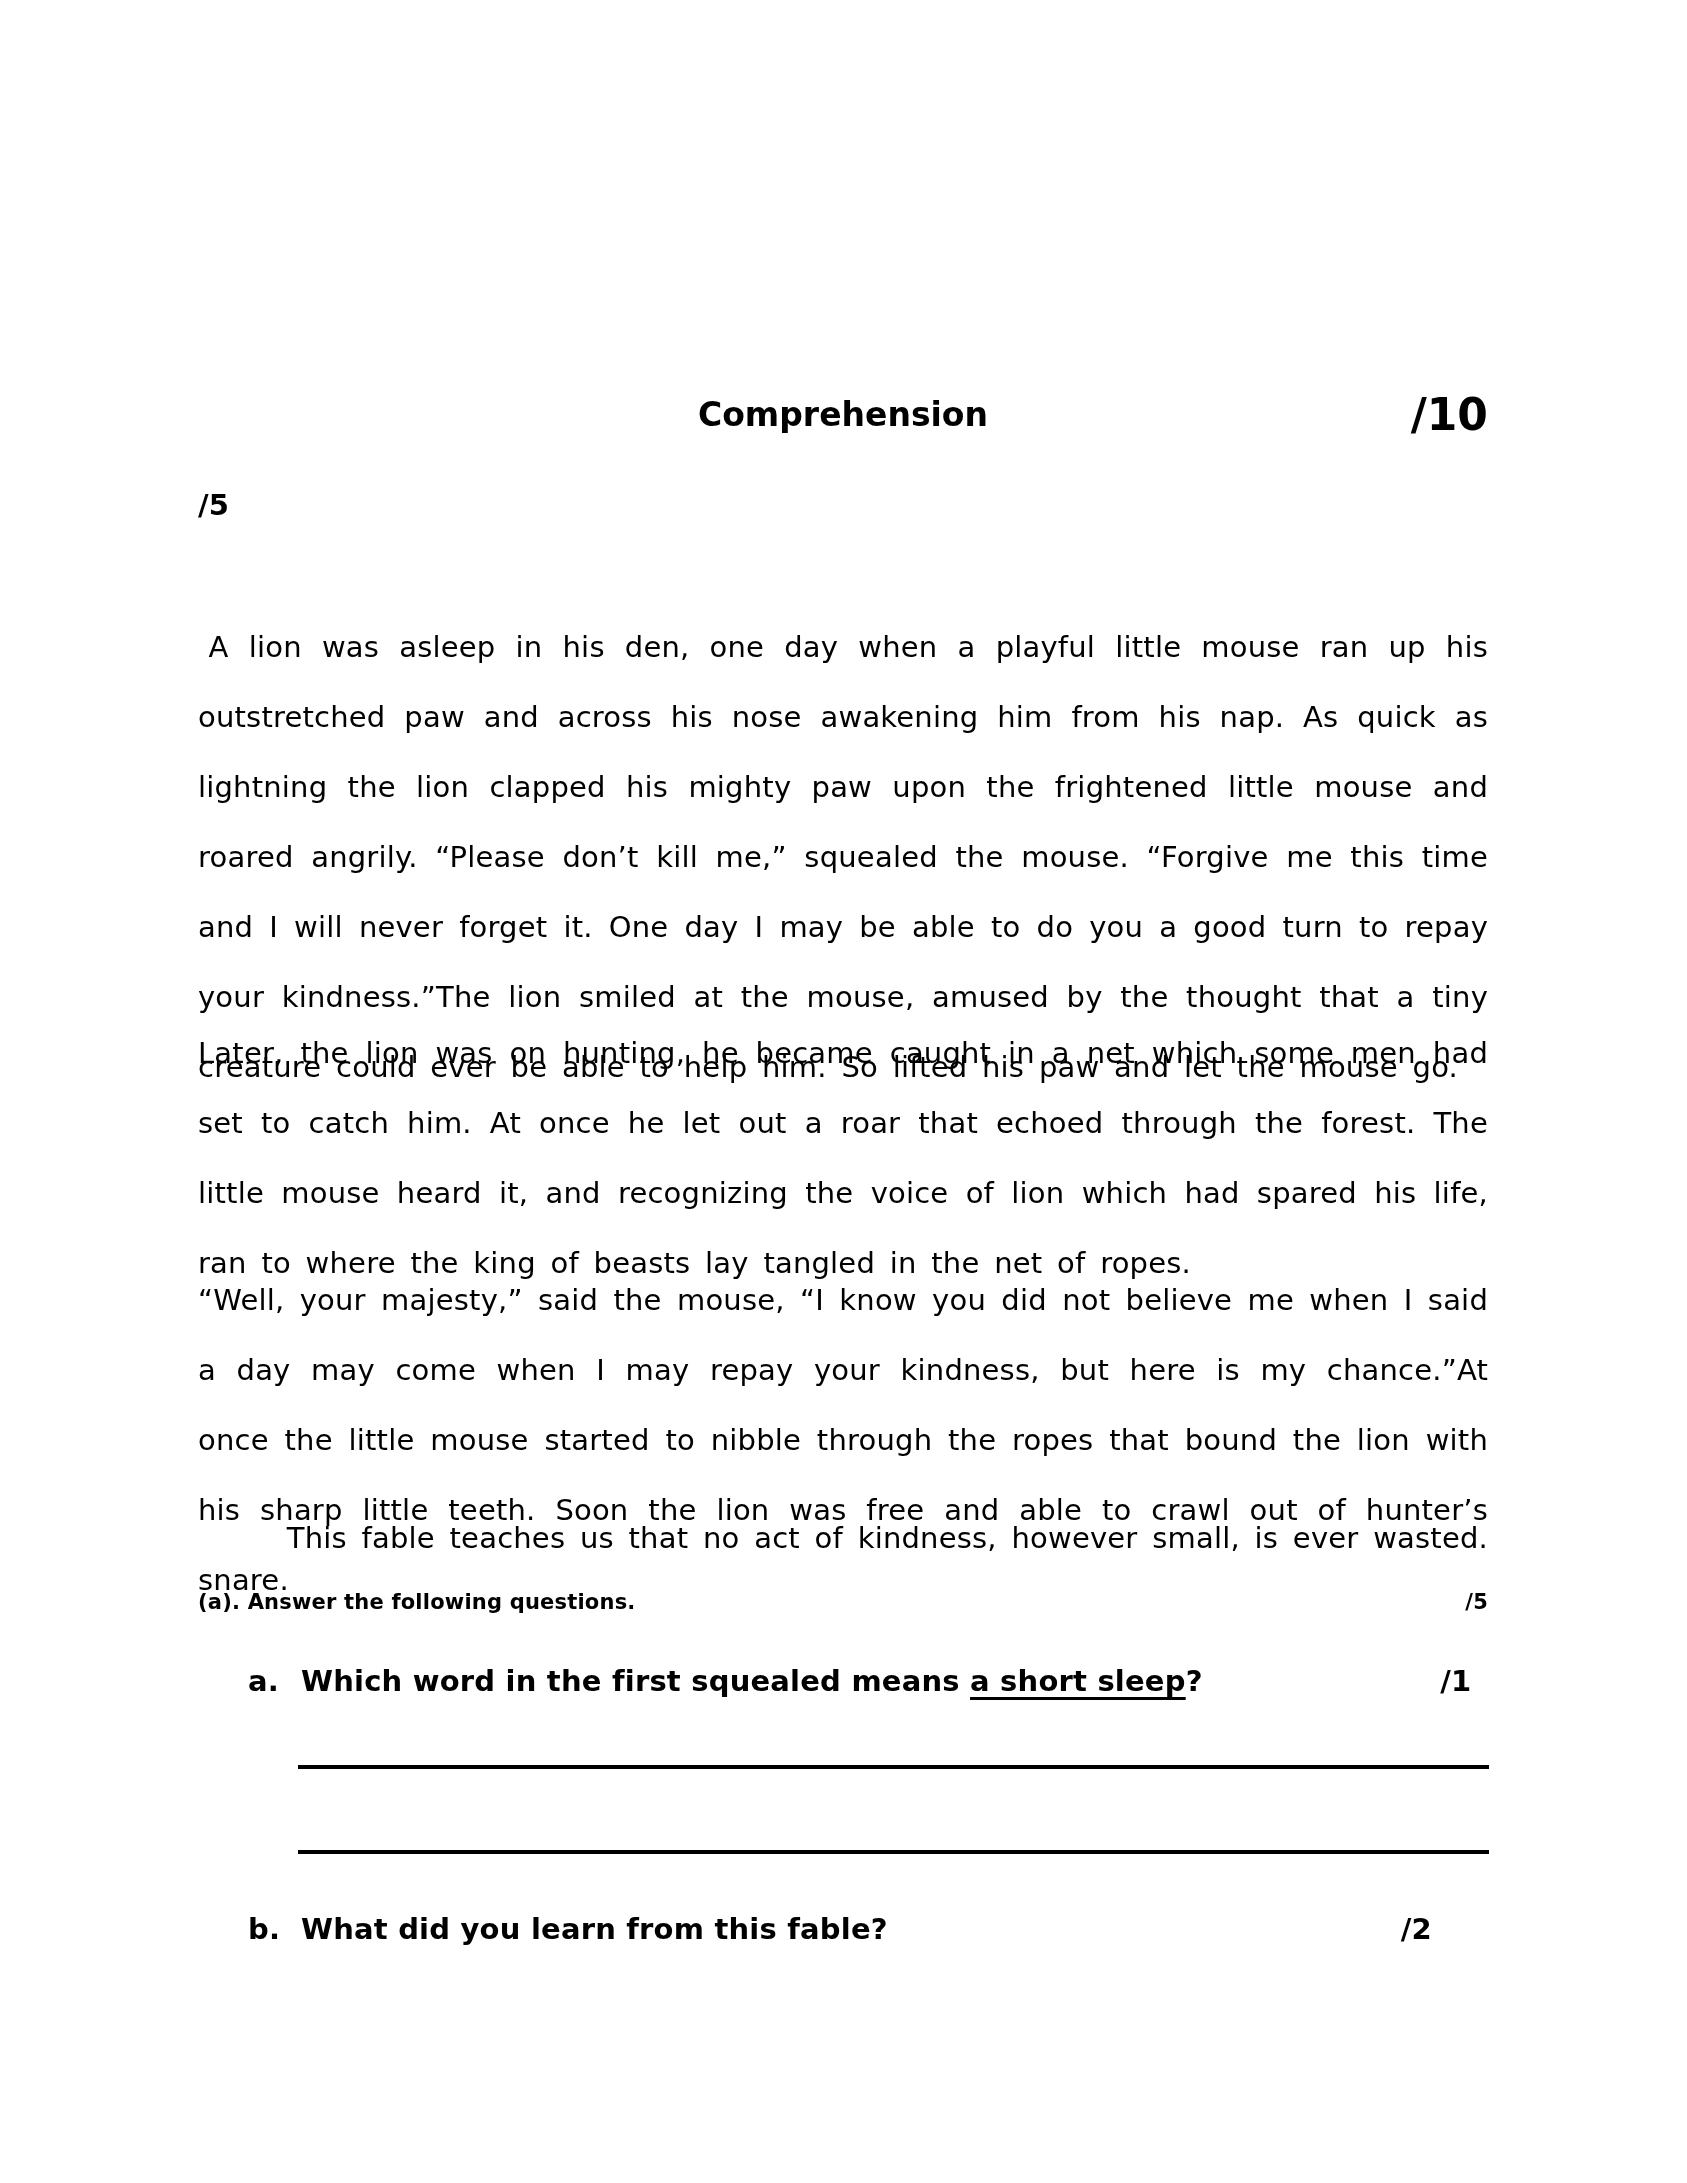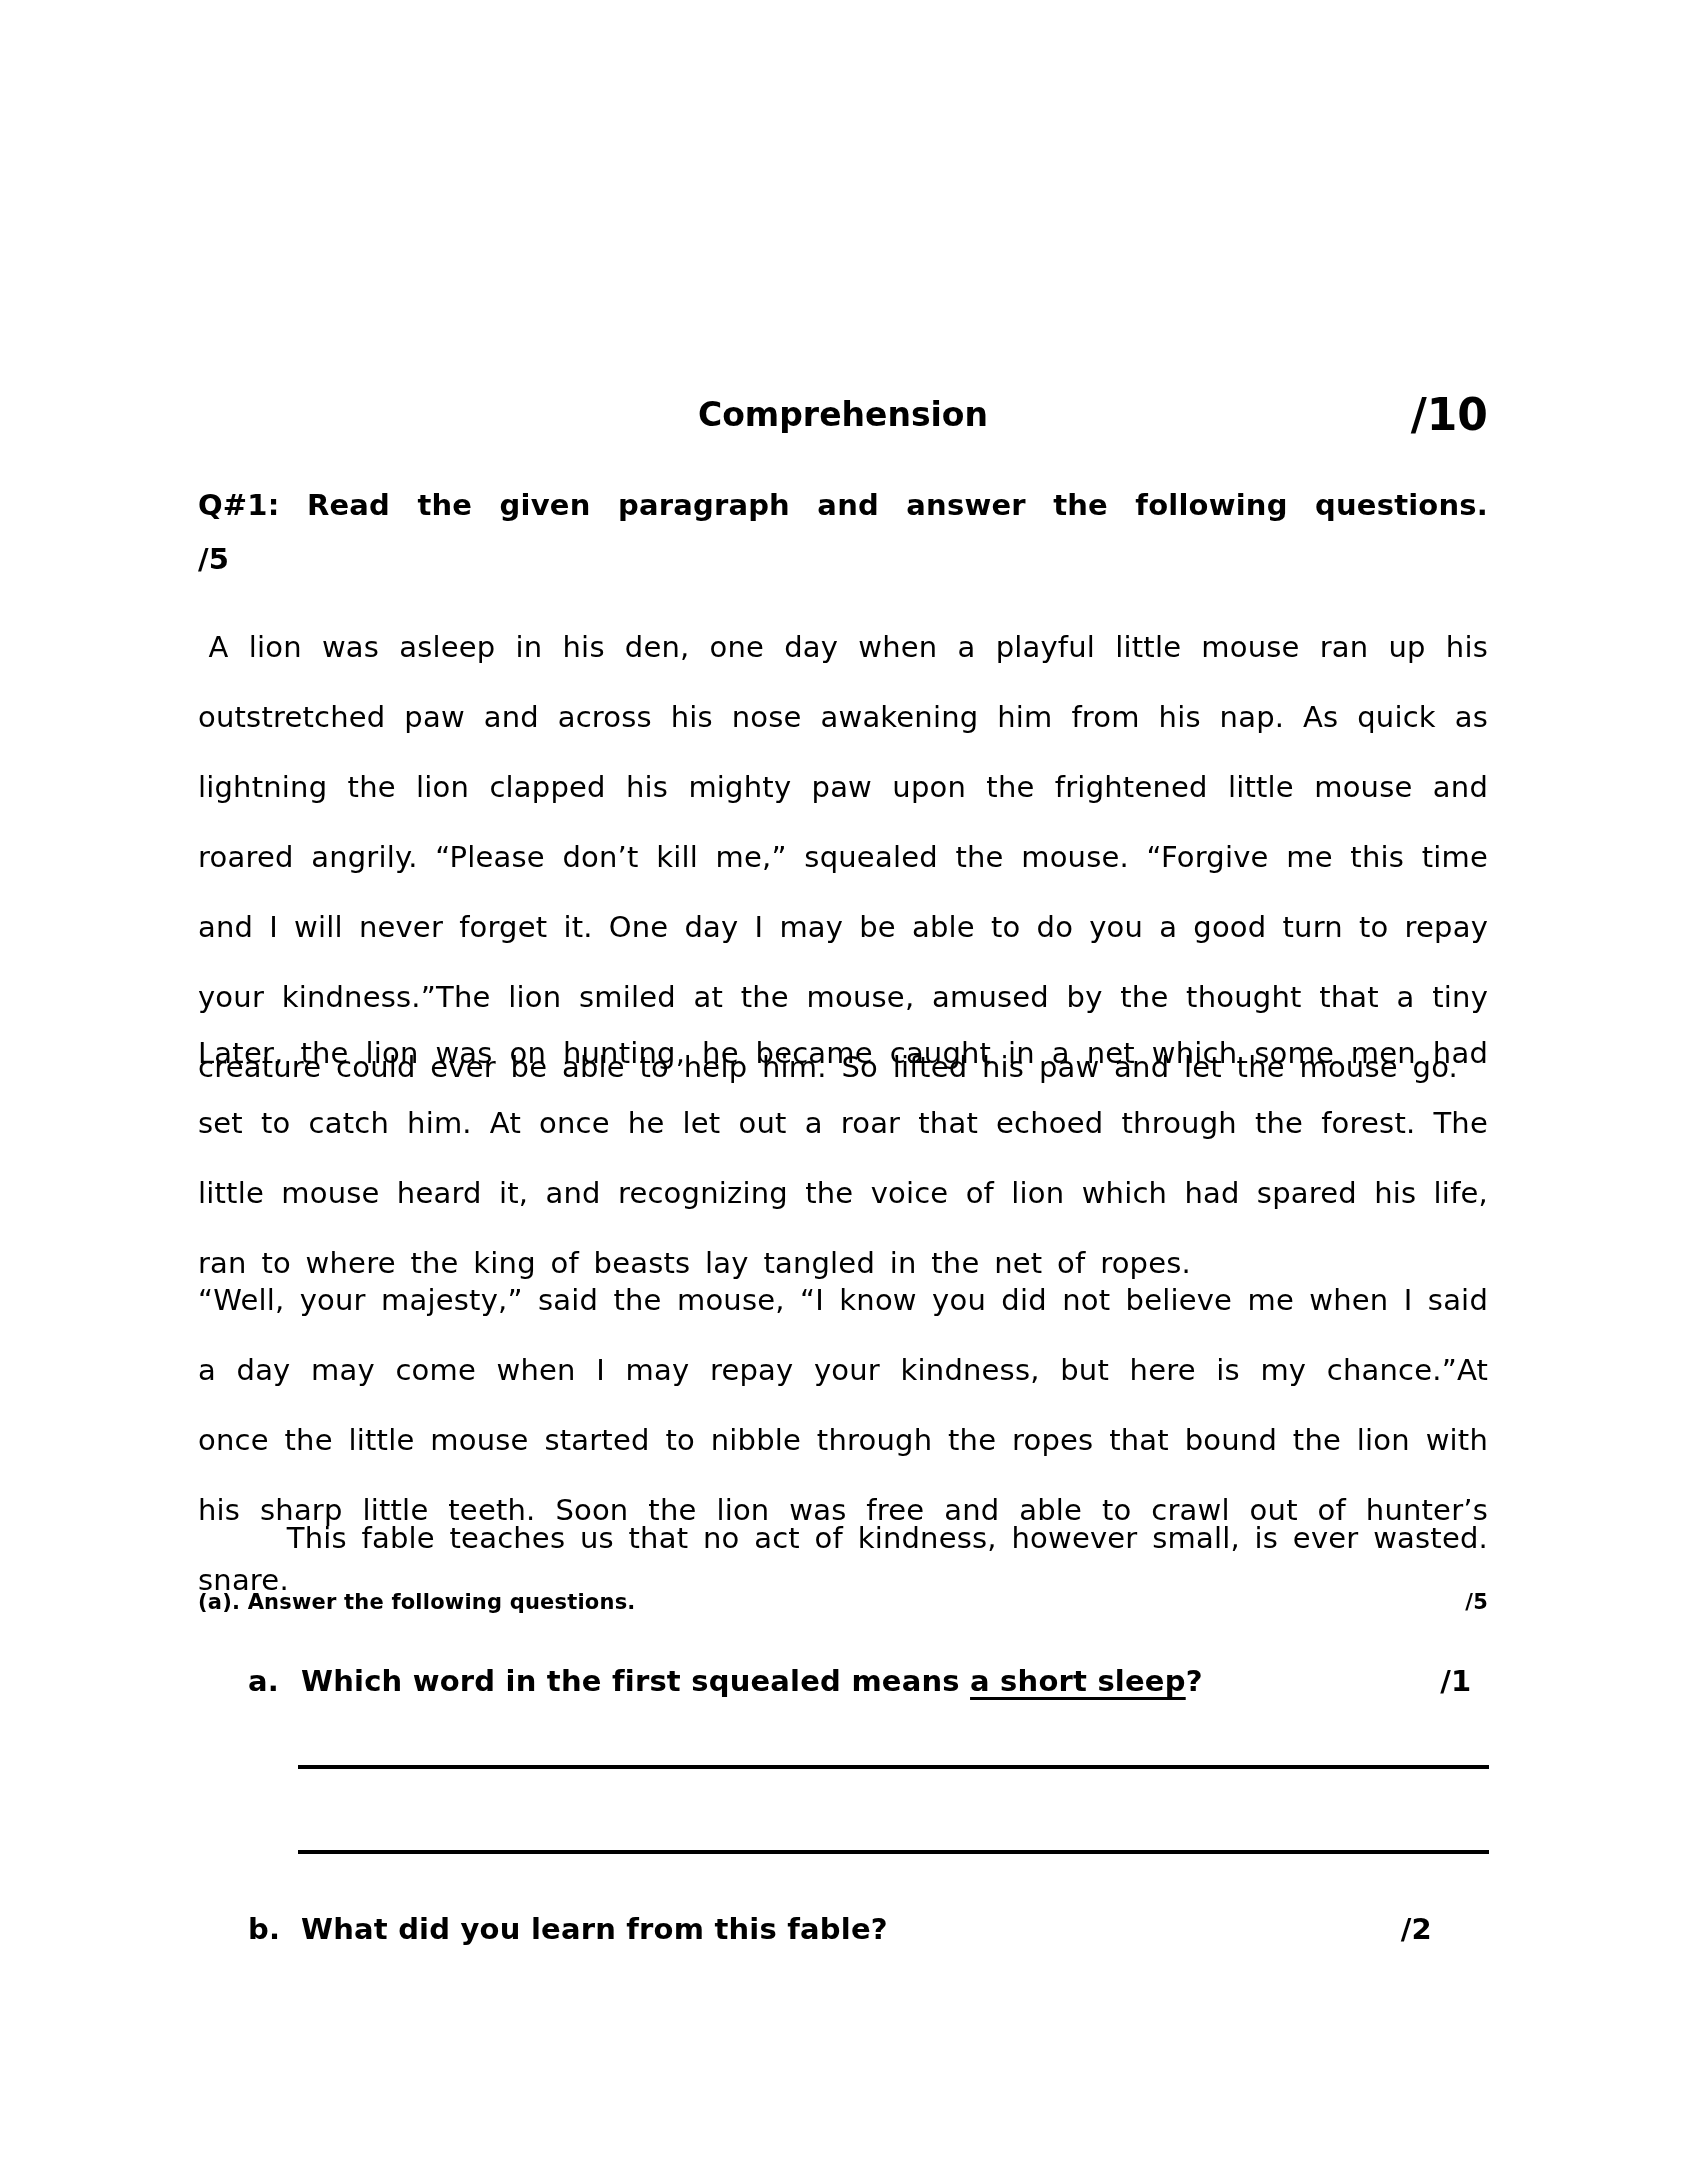--- a/index.html
+++ b/index.html
@@ -115,21 +115,20 @@
 <body>
 
 <div class="page">
 
   <div class="block title-row">
     <span>Comprehension</span>
     <span class="title-marks">/10</span>
   </div>
 
   <div class="block q1-block">
-    <div class="q1-heading-line">Q#1: Read the given paragraph and answer the following questions.</div>
     <div class="q1-marks">/5</div>
   </div>
 
   <div class="block body-text p1 indent-first">A lion was asleep in his den, one day when a playful little mouse ran up his outstretched paw and across his nose awakening him from his nap. As quick as lightning the lion clapped his mighty paw upon the frightened little mouse and roared angrily. “Please don’t kill me,” squealed the mouse. “Forgive me this time and I will never forget it. One day I may be able to do you a good turn to repay your kindness.”The lion smiled at the mouse, amused by the thought that a tiny creature could ever be able to help him. So lifted his paw and let the mouse go.</div>
 
   <div class="block body-text p3">“Well, your majesty,” said the mouse, “I know you did not believe me when I said a day may come when I may repay your kindness, but here is my chance.”At once the little mouse started to nibble through the ropes that bound the lion with his sharp little teeth. Soon the lion was free and able to crawl out of hunter’s snare.</div>
 
   <div class="block body-text p2">Later, the lion was on hunting, he became caught in a net which some men had set to catch him. At once he let out a roar that echoed through the forest. The little mouse heard it, and recognizing the voice of lion which had spared his life, ran to where the king of beasts lay tangled in the net of ropes.</div>
 
   <div class="block body-text moral single-line">This fable teaches us that no act of kindness, however small, is ever wasted.</div>

